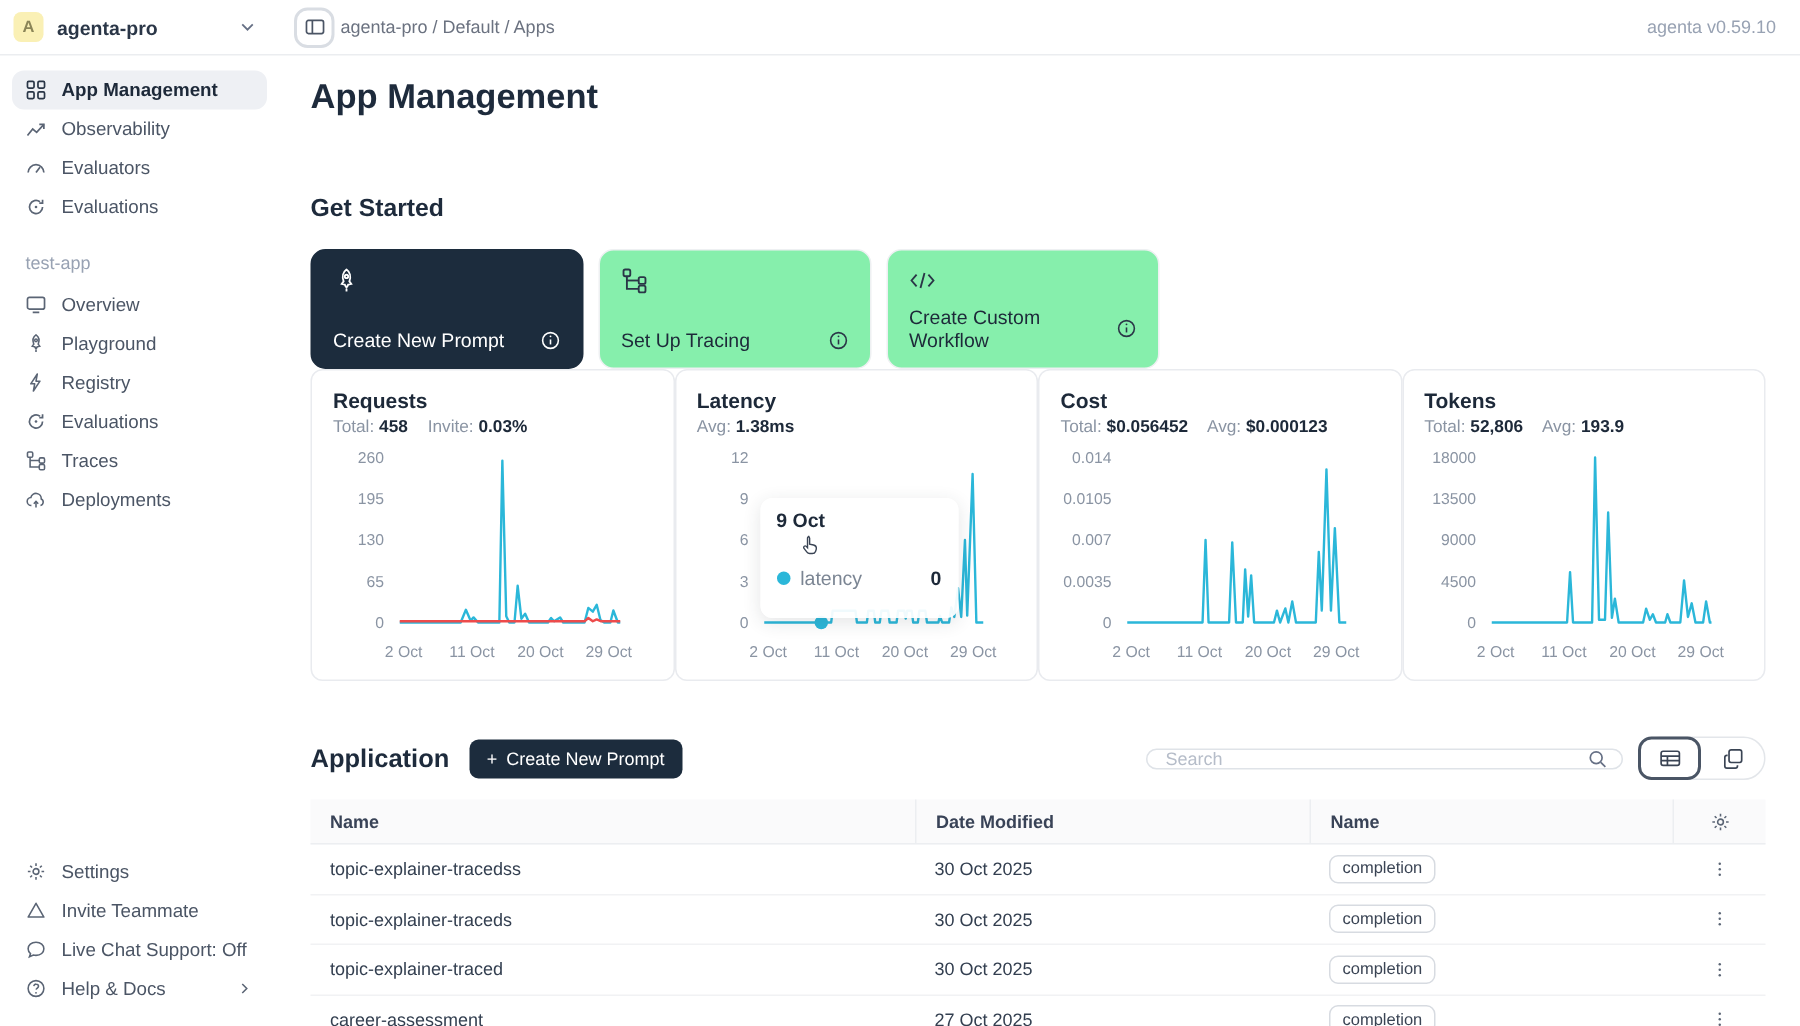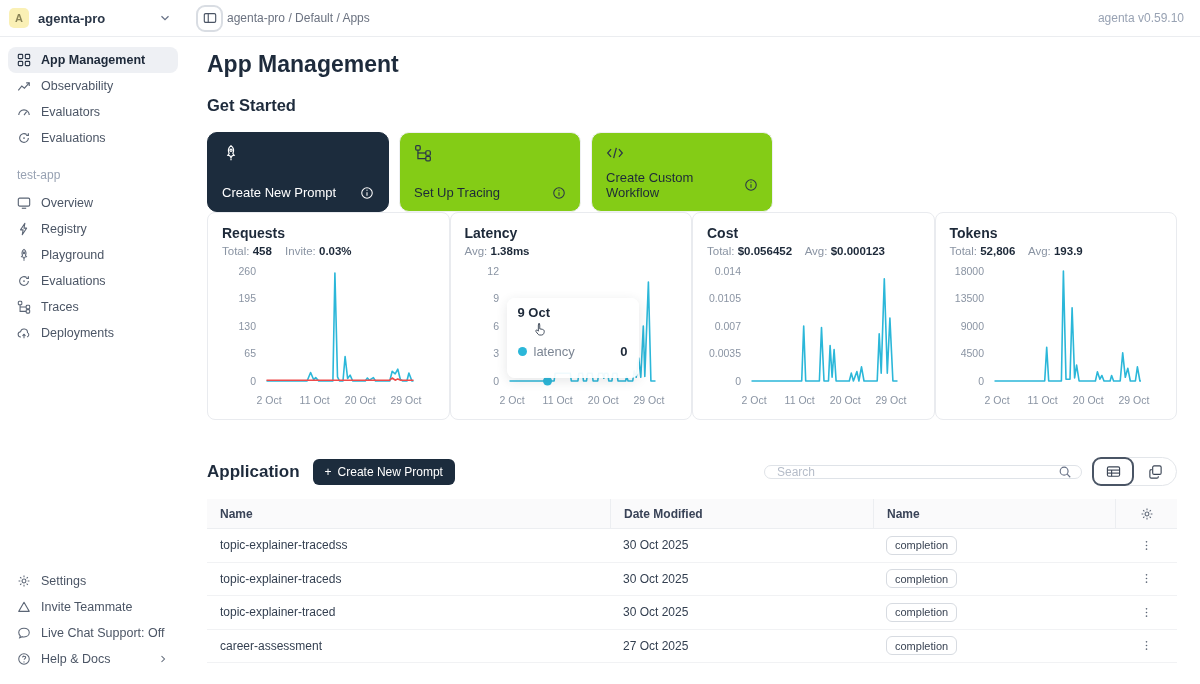--- a/index.html
+++ b/index.html
@@ -28,24 +28,24 @@
   .side-item .ico { color:#5b6575; }
   .side-item.sel { background:#eef0f4; color:#1d2939; font-weight:600; }
   .side-item.sel .ico { color:#2a3647; }
   .side-label { margin:17px 0 8px 9px; font-size:12px; color:#98a2b3; }
   .side-bottom { margin-top:auto; }
   .chev-right { margin-left:auto; color:#667085; }
 
   
   .main { margin-left:186px; padding:14px 23px 0 21px; }
   .h1 { font-size:23px; font-weight:600; color:#1e2b3c; }
-  .h2 { font-size:16.5px; font-weight:600; color:#1e2b3c; margin-top:18px; }
+  .h2 { font-size:16.5px; font-weight:600; color:#1e2b3c; margin-top:52px; }
 
   .gs-row { display:flex; gap:10px; margin-top:17px; }
-  .gs-card { width:182px; height:80px; border-radius:10px; padding:11px 14px; background:#84cc16;
+  .gs-card { width:182px; height:80px; border-radius:10px; padding:11px 14px; background:#86efac;
     border:1px solid #eef0f2; display:flex; flex-direction:column; justify-content:space-between; cursor:pointer; }
   .gs-card.dark { background:#1c2c3d; border-color:#1c2c3d; color:#fff; }
   .gs-foot { display:flex; align-items:center; justify-content:space-between; font-size:13px; font-weight:500; }
   .gs-card .ico { color:#2a3647; }
   .gs-card.dark .ico { color:#fff; }
 
   .charts-row { display:flex; }
   .chart-card { flex:1; height:208px; border:1px solid #e9ebef; border-radius:8px;
     padding:12px 14px 0 14px; position:relative; background:#fff; }
   .chart-title { font-size:14px; font-weight:700; color:#1d2939; }
@@ -170,35 +170,35 @@
     <span class="ico">
         <svg width="14" height="14" viewBox="0 0 16 16" fill="none" stroke="currentColor" stroke-width="1.3">
           <rect x="1.5" y="2.5" width="13" height="9" rx="1.5"></rect>
           <line x1="5.5" y1="14" x2="10.5" y2="14"></line>
         </svg>
       </span>
     <span>Overview</span>
   </div>
   <div class="side-item">
     <span class="ico">
-        <svg width="14" height="14" viewBox="0 0 16 16" fill="none" stroke="currentColor" stroke-width="1.2" stroke-linejoin="round">
-          <path d="M9 1.5 4 9h3l-1 5.5L11 7H8l1-5.5z"></path>
-        </svg>
-      </span>
-    <span>Registry</span>
-  </div>
-  <div class="side-item">
-    <span class="ico">
         <svg width="14" height="14" viewBox="0 0 16 16" fill="none" stroke="currentColor" stroke-width="1.2">
           <path d="M8 1.5c2 1.4 2.8 4.2 1.7 7l1.1 1.5-1.8.4c-.3.7-.6 1.2-1 1.7-.4-.5-.7-1-1-1.7l-1.8-.4 1.1-1.5C5.2 5.7 6 2.9 8 1.5z"></path>
           <circle cx="8" cy="5.6" r="1"></circle>
           <line x1="8" y1="12.8" x2="8" y2="14.5"></line>
         </svg>
       </span>
     <span>Playground</span>
+  </div>
+  <div class="side-item">
+    <span class="ico">
+        <svg width="14" height="14" viewBox="0 0 16 16" fill="none" stroke="currentColor" stroke-width="1.2" stroke-linejoin="round">
+          <path d="M9 1.5 4 9h3l-1 5.5L11 7H8l1-5.5z"></path>
+        </svg>
+      </span>
+    <span>Registry</span>
   </div>
   <div class="side-item">
     <span class="ico">
         <svg width="14" height="14" viewBox="0 0 16 16" fill="none" stroke="currentColor" stroke-width="1.3">
           <path d="M13 8a5 5 0 1 1-2-4"></path>
           <polyline points="13,2.5 13,5 10.5,5"></polyline>
           <circle cx="8" cy="8" r="1" fill="currentColor" stroke="none"></circle>
         </svg>
       </span>
     <span>Evaluations</span>

